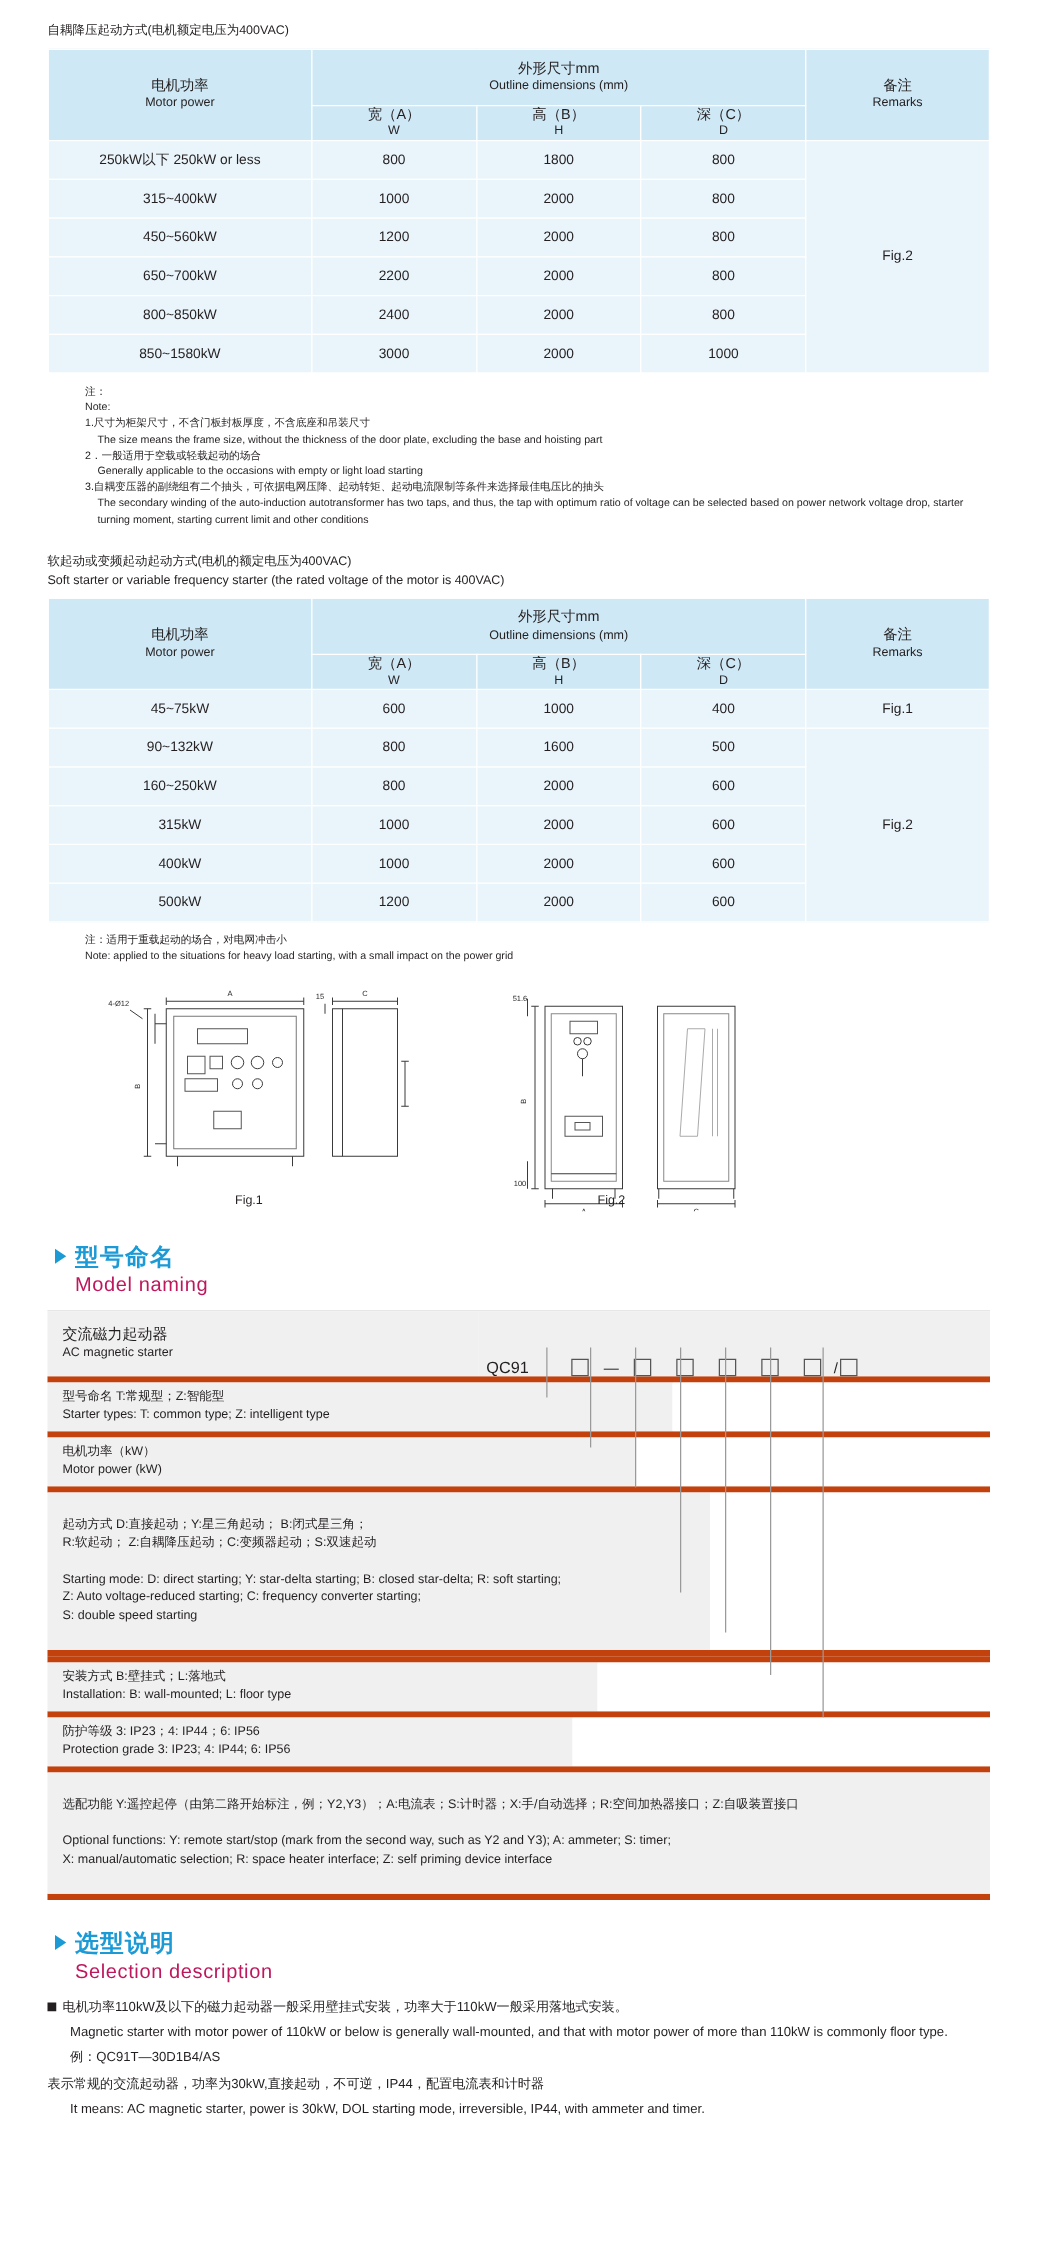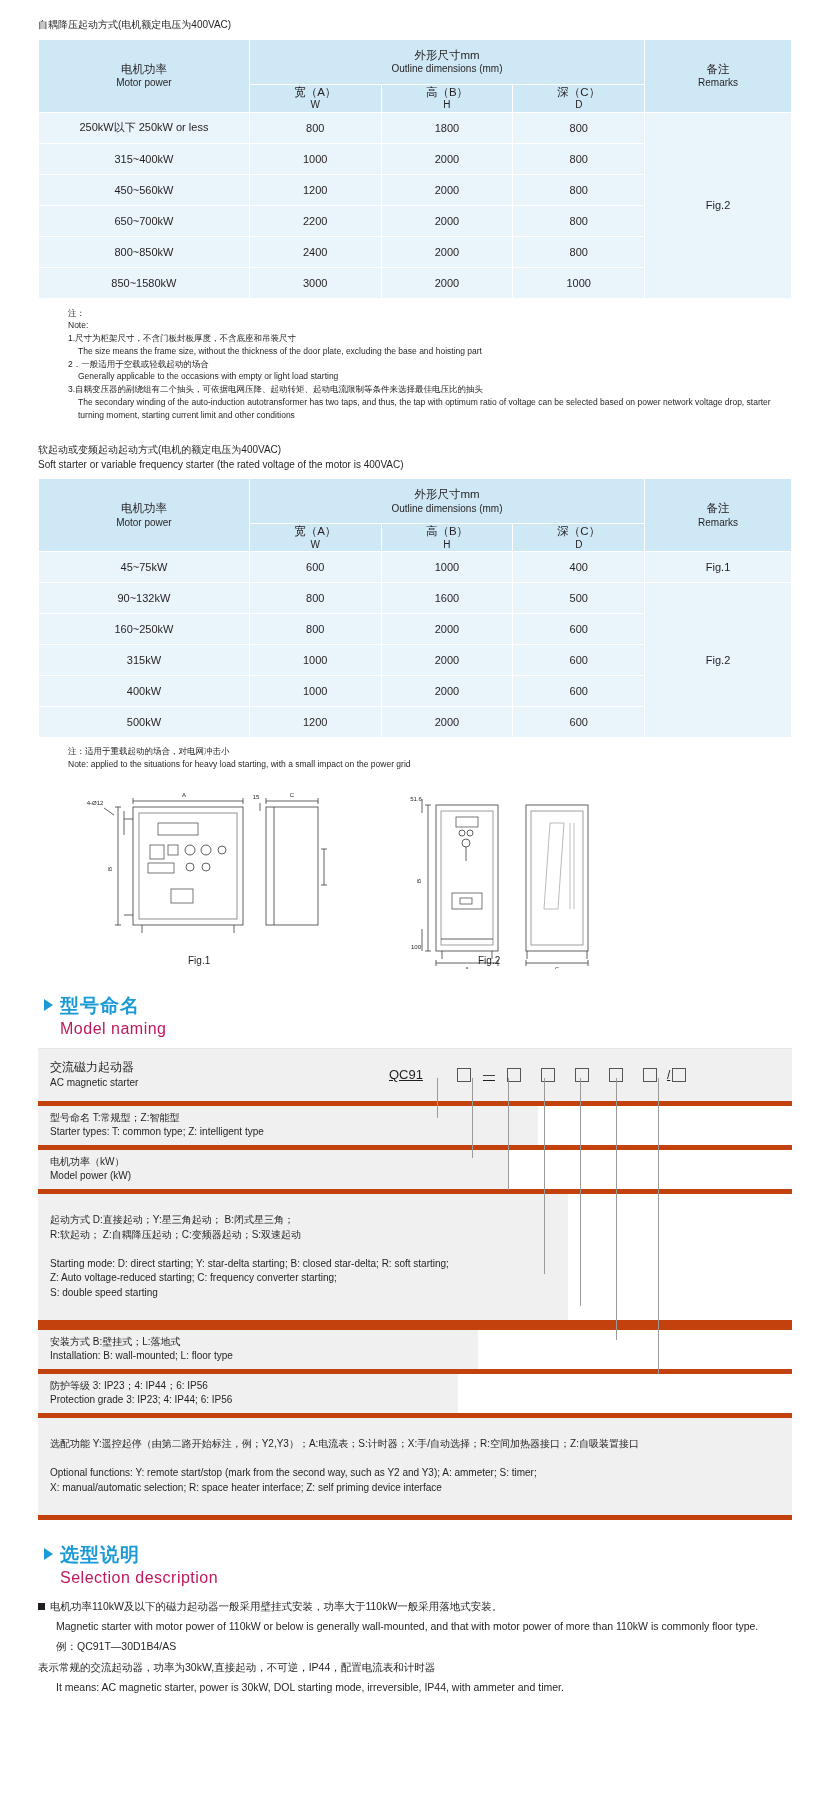--- a/index.html
+++ b/index.html
@@ -69,21 +69,21 @@
   .naming .lbl {
     flex: 1 1 auto; padding: 5px 8px 5px 12px; font-size: 10px; line-height:1.45;
     background:#f0f0f0;
   }
   .naming .lbl .cn { display:block; }
   .naming .lbl .en { display:block; }
   .naming .rgt { flex: 0 0 260px; background:#ffffff; position:relative; }
   .naming .row.r0 .lbl { background:#f0f0f0; font-size: 12px; padding-top:10px; padding-bottom:10px;}
   .naming .row.r0 .code { font-size:13px; padding-right:10px; display:flex; align-items:center; }
 
-  .codeline { display:flex; align-items:center; justify-content:flex-end; height:100%; padding-right:1px;text-decoration:underline; }
+  .codeline { display:flex; align-items:flex-end; justify-content:flex-end; height:100%; padding-right:1px; }
   .codeline .code { font-size: 13px; margin-right: 14px; }
   .box { width:14px;height:14px;border:1px solid #555; display:inline-block; margin: 0 10px; }
   .dash { font-size: 12px; margin:0 2px; }
   .slash { font-size:12px; margin-right:2px; }
 
   
   .naming-wrap { position: relative; }
   .vline { position:absolute; width:1px; background:#9a9a9a; }
 
   
@@ -418,21 +418,21 @@
         <div class="lbl" style="flex:0 0 500px;">
           <span class="cn">型号命名  T:常规型；Z:智能型</span>
           <span class="en">Starter types: T: common type; Z: intelligent type</span>
         </div>
         <div class="rgt" style="flex:1 1 auto;background:#ffffff;"></div>
       </div>
 
       <div class="row">
         <div class="lbl" style="flex:0 0 470px;">
           <span class="cn">电机功率（kW）</span>
-          <span class="en">Model power (kW)</span>
+          <span class="en">Motor power (kW)</span>
         </div>
         <div class="rgt" style="flex:1 1 auto;background:#ffffff;"></div>
       </div>
 
       <div class="row">
         <div class="lbl" style="flex:0 0 530px; white-space:pre-line;">
           <span class="cn">起动方式  D:直接起动；Y:星三角起动；  B:闭式星三角；
  R:软起动；    Z:自耦降压起动；C:变频器起动；S:双速起动</span>
           <span class="en">Starting mode: D: direct starting; Y: star-delta starting; B: closed star-delta; R: soft starting;
 Z: Auto voltage-reduced starting; C: frequency converter starting;

